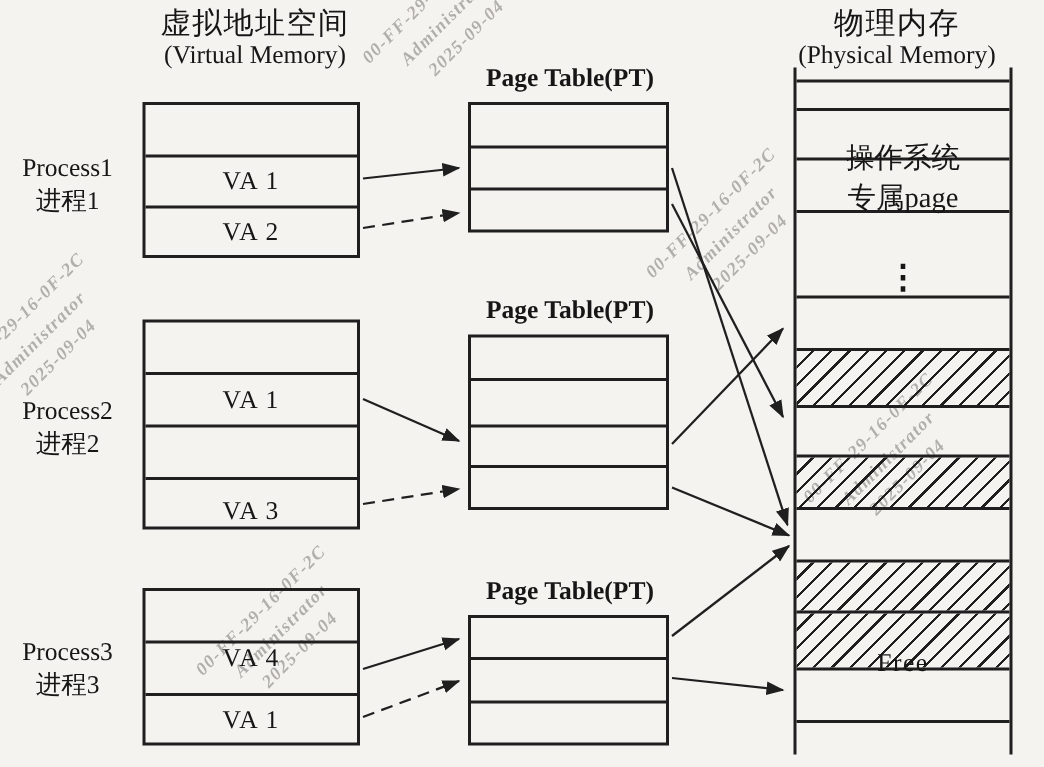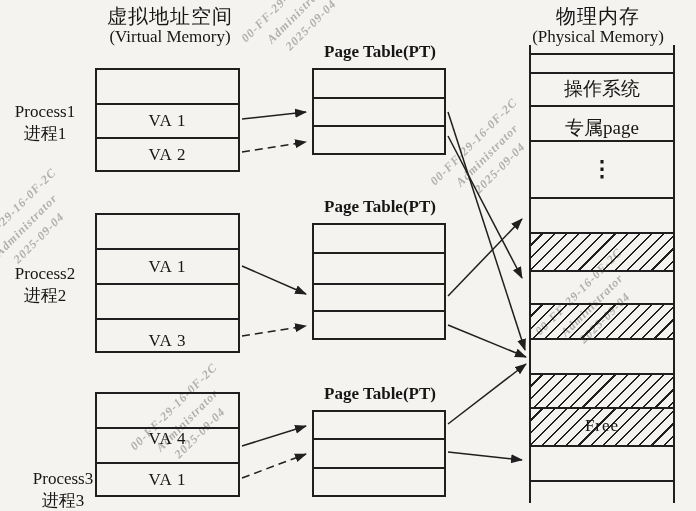--- a/index.html
+++ b/index.html
@@ -20,21 +20,21 @@
   .divider{position:absolute;left:0;right:0;height:2px;background:var(--line);}
   .cell{position:absolute;left:0;right:0;display:flex;align-items:center;justify-content:center;font-size:17px;letter-spacing:1px;}
   .proc-label{position:absolute;width:86px;text-align:center;font-size:17px;line-height:1.3;}
   .pt-title{position:absolute;width:160px;text-align:center;font-size:17px;font-weight:bold;}
   
   #pm-col{position:absolute;left:529px;top:45px;width:146px;height:458px;
     border-left:2px solid var(--line);border-right:2px solid var(--line);box-sizing:border-box;}
   .hline{position:absolute;left:0;right:0;height:2px;background:var(--line);}
   .hatch{position:absolute;left:0;right:0;
     background:repeating-linear-gradient(135deg,transparent 0 7px,var(--line) 7px 8.6px);}
-  .pm-cell{position:absolute;left:0;right:0;display:flex;align-items:center;justify-content:center;font-size:19px;}
+  .pm-cell{position:absolute;left:0;right:0;display:flex;align-items:center;justify-content:center;font-size:19px;margin-top:16px;}
   .pm-cell.dots{font-size:22px;font-weight:bold;}
   .pm-cell.free{font-size:17px;letter-spacing:1px;}
   
   .wm{position:absolute;transform:translate(-50%,-50%) rotate(-45deg);
     font-style:italic;font-weight:bold;font-size:12px;line-height:1.55;
     color:var(--wm);letter-spacing:1px;white-space:nowrap;text-align:center;
     font-family:"Liberation Serif","DejaVu Serif",serif;}
   #arrows{position:absolute;left:0;top:0;pointer-events:none;}
   #arrows line{stroke:var(--line);stroke-width:1.5;}
   #arrows line.dashed{stroke-dasharray:8 5;}
@@ -80,21 +80,21 @@
   </div>
 
   <div class="proc-label" style="left:2px;top:101px;">
     <div>Process1</div>
     <div>进程1</div>
   </div>
   <div class="proc-label" style="left:2px;top:263px;text-align:center;">
     <div>Process2</div>
     <div>进程2</div>
   </div>
-  <div class="proc-label" style="left:20px;top:424px;margin-top:44px;">
+  <div class="proc-label" style="left:2px;top:424px;">
     <div>Process3</div>
     <div>进程3</div>
   </div>
 
   <div class="box" style="left:95px;top:68px;width:145px;height:104px;">
     <div class="divider" style="top:33px;"></div>
     <div class="divider" style="top:67px;"></div>
     <div class="cell" style="top:0;height:33px;"></div>
     <div class="cell" style="top:35px;height:32px;">VA 1</div>
     <div class="cell" style="top:69px;height:31px;">VA 2</div>
@@ -150,21 +150,21 @@
     <div class="hline" style="top:362px;"></div>
     <div class="hline" style="top:400px;"></div>
     <div class="hline" style="top:435px;"></div>
 
     <div class="hatch" style="top:189px;height:36px;"></div>
     <div class="hatch" style="top:260px;height:33px;"></div>
     <div class="hatch" style="top:330px;height:32px;"></div>
     <div class="hatch" style="top:364px;height:36px;"></div>
 
     <div class="pm-cell" style="top:27px;height:33px;">操作系统</div>
-    <div class="pm-cell" style="top:72px;height:21px;">专属page</div>
+    <div class="pm-cell" style="top:60px;height:21px;">专属page</div>
     <div class="pm-cell dots" style="top:95px;height:57px;">⋮</div>
     <div class="pm-cell free" style="top:362px;height:38px;">Free</div>
   </div>
 
   <svg id="arrows" width="696" height="511" viewBox="0 0 696 511">
     <defs>
       <marker id="ah" markerUnits="userSpaceOnUse" markerWidth="14" markerHeight="12" refX="11" refY="5" orient="auto">
         <path d="M0,0.5 L12,5 L0,9.5 Z" fill="#1f1f1f"></path>
       </marker>
     </defs>

